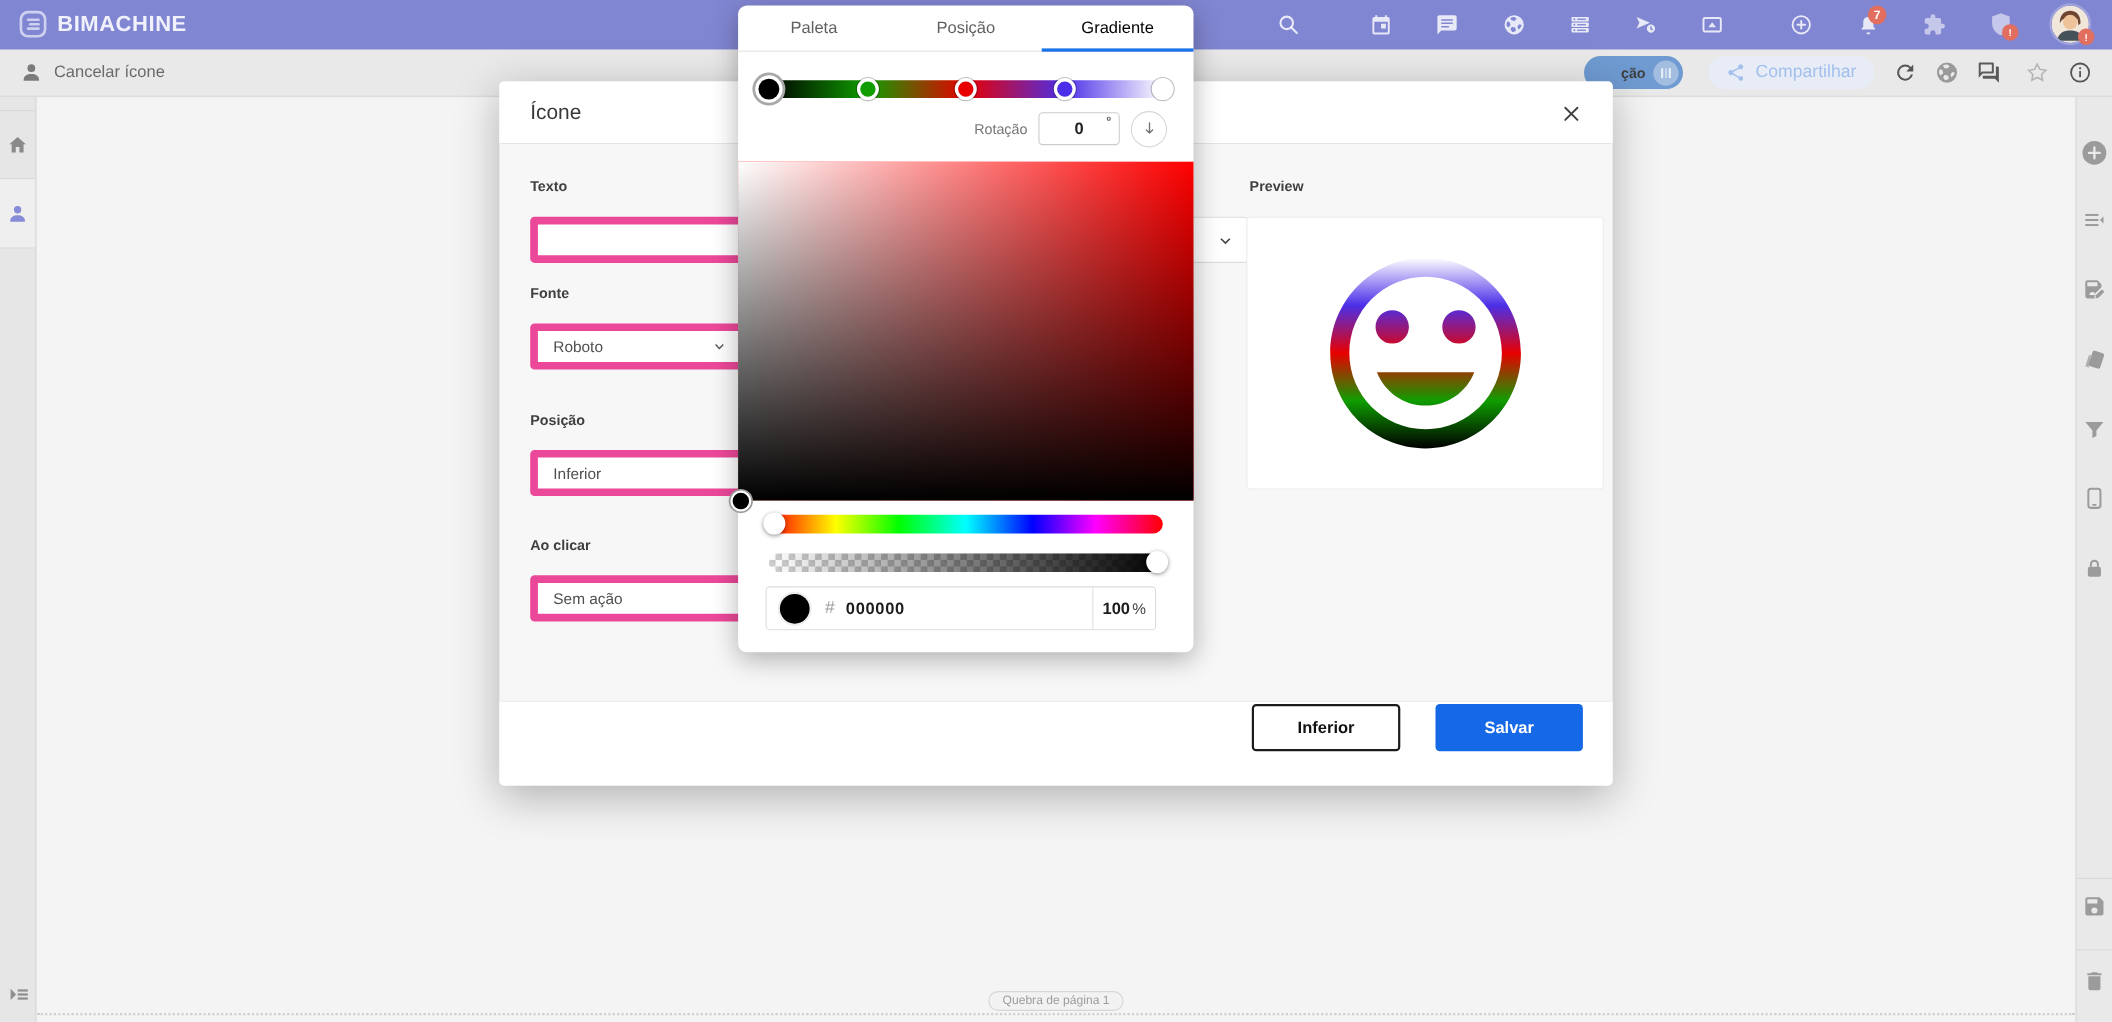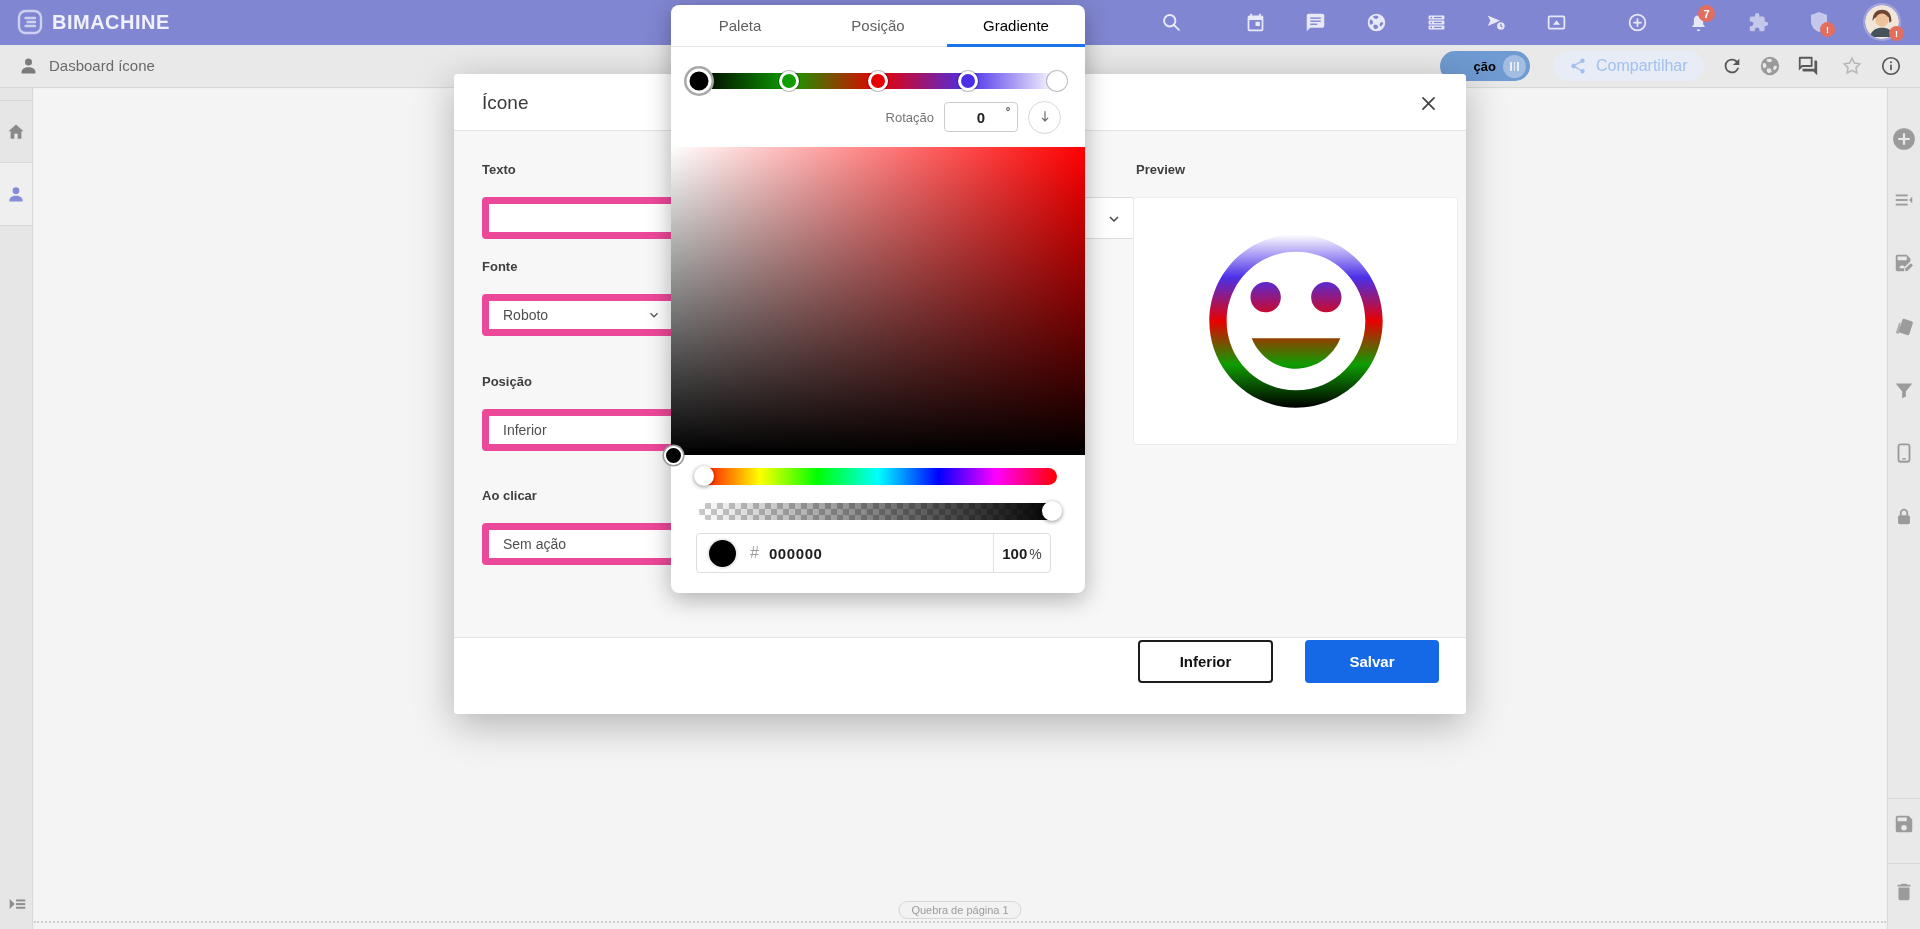--- a/index.html
+++ b/index.html
@@ -20,21 +20,21 @@
   .nav-ic.dim { color:rgba(255,255,255,.55); }
   .nav-avatar { position:absolute; left:1865px; top:5px; width:34px; height:34px; border-radius:50%; overflow:hidden; cursor:pointer; box-shadow:0 0 0 2px rgba(255,255,255,.25); }
   .badge { position:absolute; min-width:17px; height:17px; border-radius:9px; background:#e26e5f; color:#fff; font-size:11px; font-weight:700; display:flex; align-items:center; justify-content:center; padding:0 3px; z-index:6; }
 
   
   .subbar { position:absolute; left:0; top:45px; width:1920px; height:43px; background:#e9e9e9; border-bottom:1px solid #d9d9d9; z-index:4; }
   .subbar-left { position:absolute; left:18px; top:10px; display:flex; align-items:center; gap:10px; }
   .subbar-person { width:21px; height:21px; color:#7b7b7b; }
   .subbar-title { font-size:15px; font-weight:500; color:#6a6a6a; }
   .pres-pill { position:absolute; left:1440px; top:51px; width:90px; height:30px; background:#6f9bd2; border-radius:15px; display:flex; align-items:center; justify-content:flex-end; gap:7px; padding-right:4px; z-index:4; cursor:pointer; }
-  .pres-pill .txt { color:#000000; font-size:13px; font-weight:700; }
+  .pres-pill .txt { color:#404040; font-size:13px; font-weight:700; }
   .pres-circle { width:23px; height:23px; border-radius:50%; background:#a2bddf; display:flex; align-items:center; justify-content:center; gap:2px; }
   .pres-circle i { display:block; width:1.5px; height:9px; background:#e8eef7; }
   .share-pill { position:absolute; left:1553px; top:51px; height:30px; padding:0 16px; background:#e7ecf6; border-radius:15px; display:flex; align-items:center; gap:9px; color:#a3c0ec; font-size:16px; cursor:pointer; z-index:4; }
   .share-pill svg { width:18px; height:18px; }
   .sub-ic { position:absolute; top:55px; width:22px; height:22px; cursor:pointer; z-index:4; }
 
   
   .left-rail { position:absolute; left:0; top:88px; width:33px; bottom:0; background:#e6e6e6; border-right:1px solid #d8d8d8; z-index:3; }
   .rail-cell { width:100%; height:63px; display:flex; align-items:center; justify-content:center; border-bottom:1px solid #d8d8d8; cursor:pointer; }
   .rail-cell:first-child { border-top:1px solid #d8d8d8; margin-top:12px; }
@@ -212,21 +212,21 @@
 </div>
 
 <div class="subbar">
   <div class="subbar-left">
     <span class="subbar-person">
       <svg viewBox="0 0 24 24">
           <circle cx="12" cy="8" r="4" fill="#7b7b7b"></circle>
           <path d="M4 20c0-4 3.6-6 8-6s8 2 8 6v1H4z" fill="#7b7b7b"></path>
         </svg>
     </span>
-    <span class="subbar-title">Dasboard ícone</span>
+    <span class="subbar-title">Cancelar ícone</span>
   </div>
 </div>
 <div class="pres-pill">
   <span class="txt">ção</span>
   <span class="pres-circle">
       <i></i>
       <i></i>
       <i></i>
     </span>
 </div>

